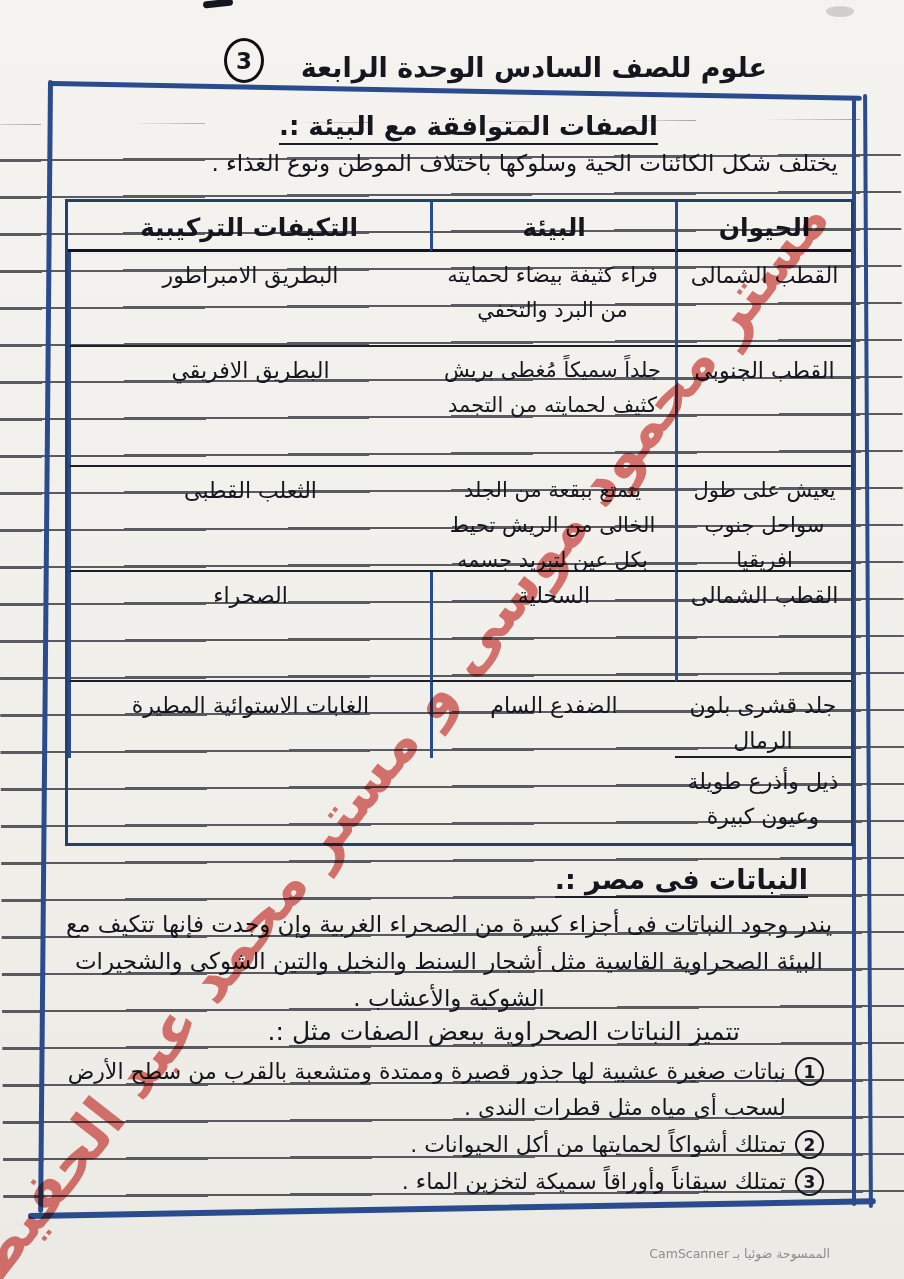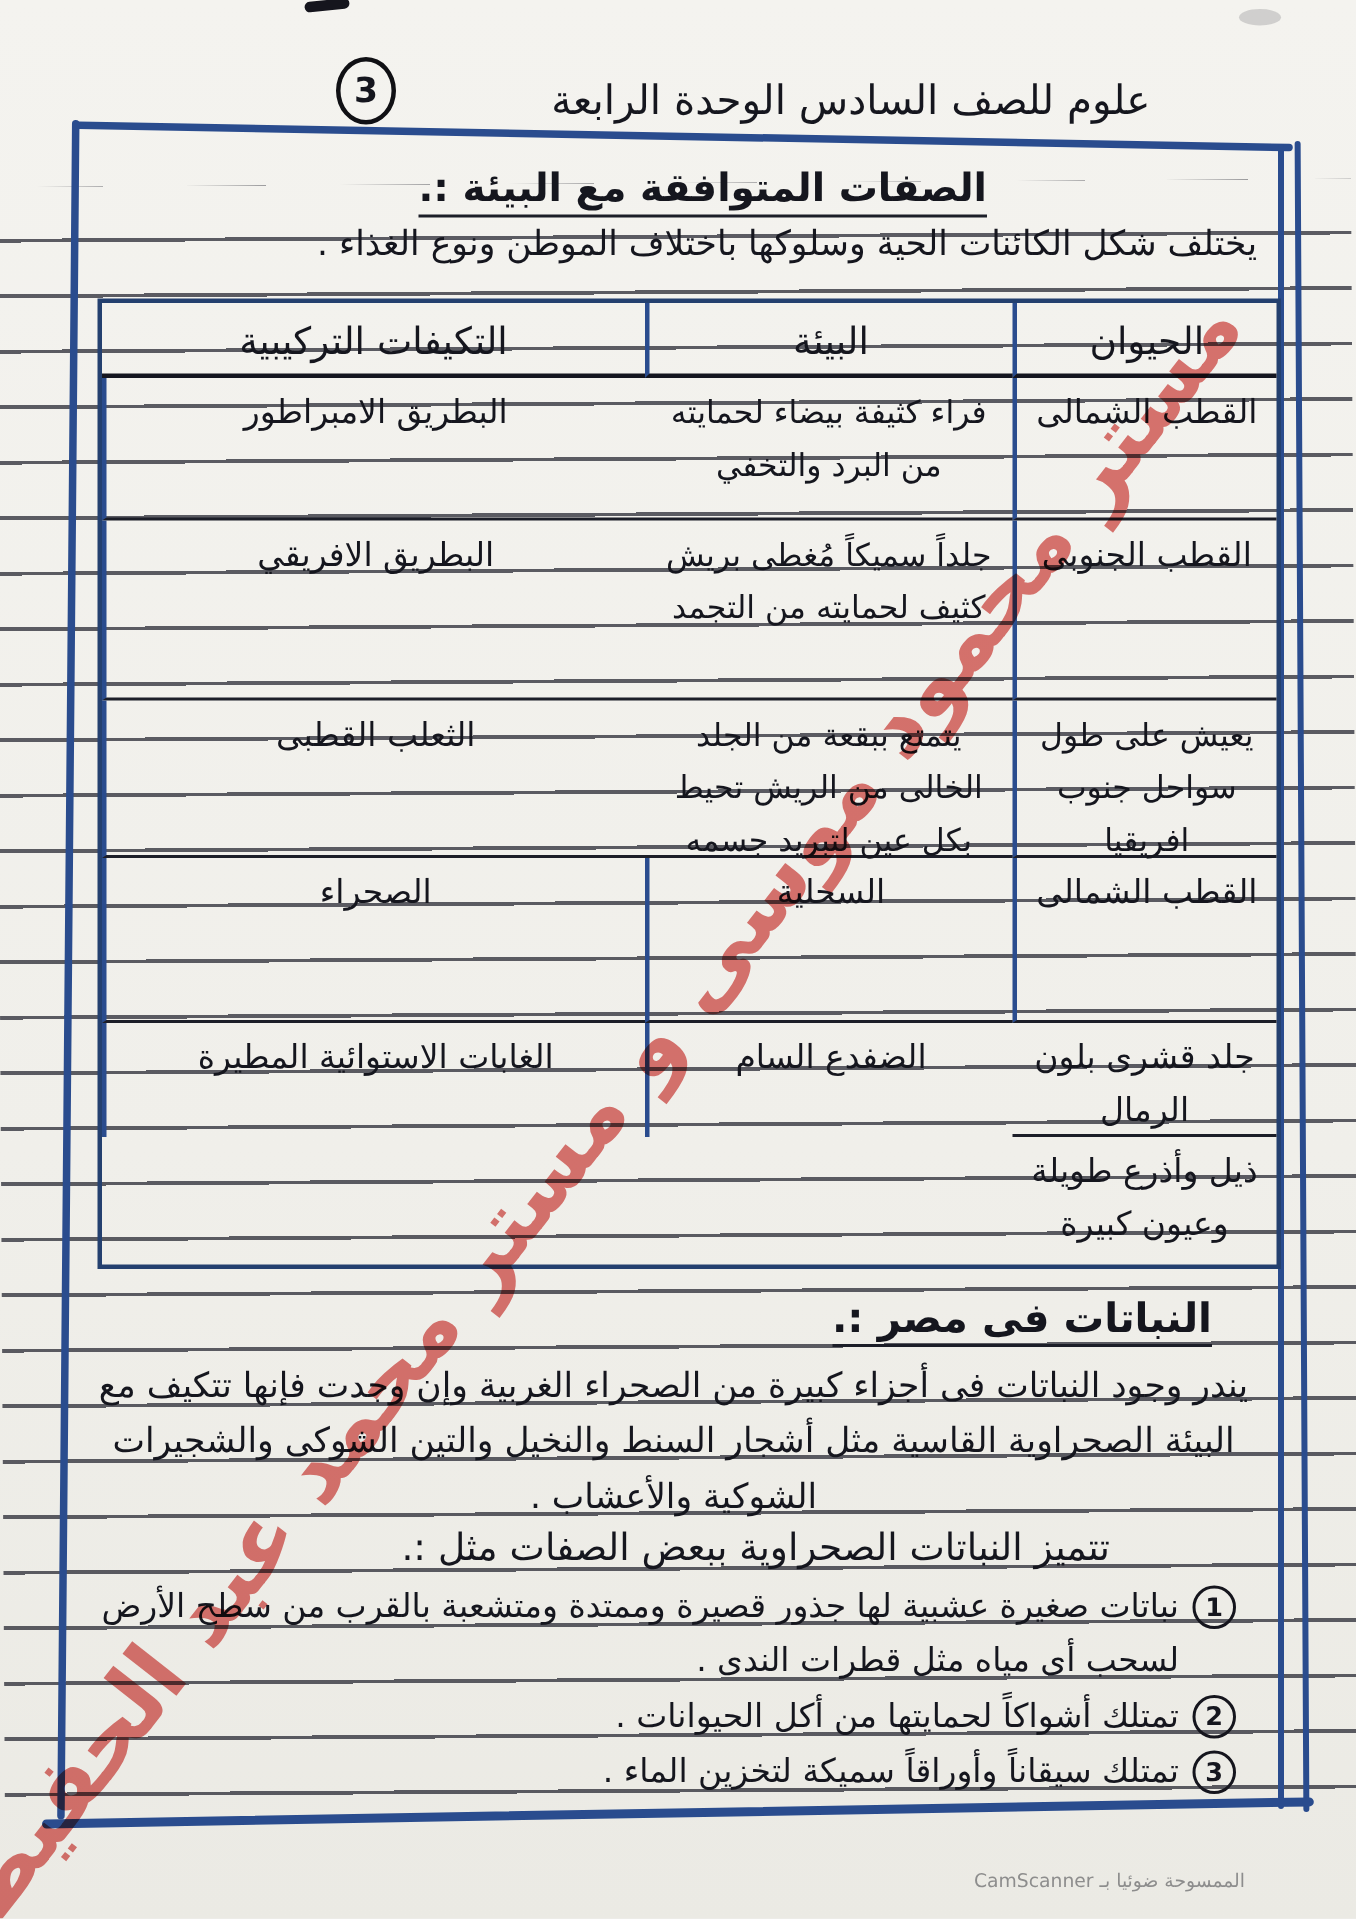--- a/index.html
+++ b/index.html
@@ -30,21 +30,21 @@
   .mark-b{position:absolute;left:826px;top:6px;width:28px;height:11px;background:rgba(125,125,130,.30);border-radius:50%;}
   
   .page-circle{
     position:absolute;left:224px;top:38px;width:34px;height:39px;
     border:3.5px solid #101014;border-radius:50%;
     display:flex;align-items:center;justify-content:center;
     font-size:23px;font-weight:bold;background:transparent;
   }
   .title{
     position:absolute;top:52px;right:137px;
-    font-size:27px;font-weight:normal;letter-spacing:-1px;white-space:nowrap;
+    font-size:27px;font-weight:bold;letter-spacing:-1px;white-space:nowrap;
   }
   .h1{
     position:absolute;top:111px;right:246px;
     font-size:26px;font-weight:bold;letter-spacing:-1px;
     border-bottom:2.5px solid #1c1e28;padding-bottom:2px;white-space:nowrap;margin-left:35px;
   }
   .intro{
     position:absolute;top:150px;right:66px;left:80px;
     font-size:23px;text-align:right;white-space:nowrap;
   }
@@ -57,21 +57,21 @@
     border:3px solid #24406f;box-sizing:border-box;
     background:transparent;
   }
   .tcell{
     box-sizing:border-box;padding:6px 6px 2px;
     display:flex;align-items:flex-start;justify-content:center;
     text-align:center;line-height:35px;font-size:22px;
     border-bottom:2.5px solid #1c1e28;
   }
   .tcell.col-a,.tcell.col-b{border-left:3px solid #2a4c8e;}
-  .tcell.hdr{font-size:25px;font-weight:normal;border-bottom:3px solid #14151f;align-items:center;}
+  .tcell.hdr{font-size:25px;font-weight:bold;border-bottom:3px solid #14151f;align-items:center;}
   .tcell.last{border-bottom:none;}
   .tcell.small{font-size:21px;}
   
   .h2{
     position:absolute;top:864px;right:96px;
     font-size:27px;font-weight:bold;letter-spacing:-1px;
     border-bottom:2.5px solid #1c1e28;padding-bottom:1px;white-space:nowrap;
   }
   .para{
     position:absolute;top:906px;right:70px;left:64px;

